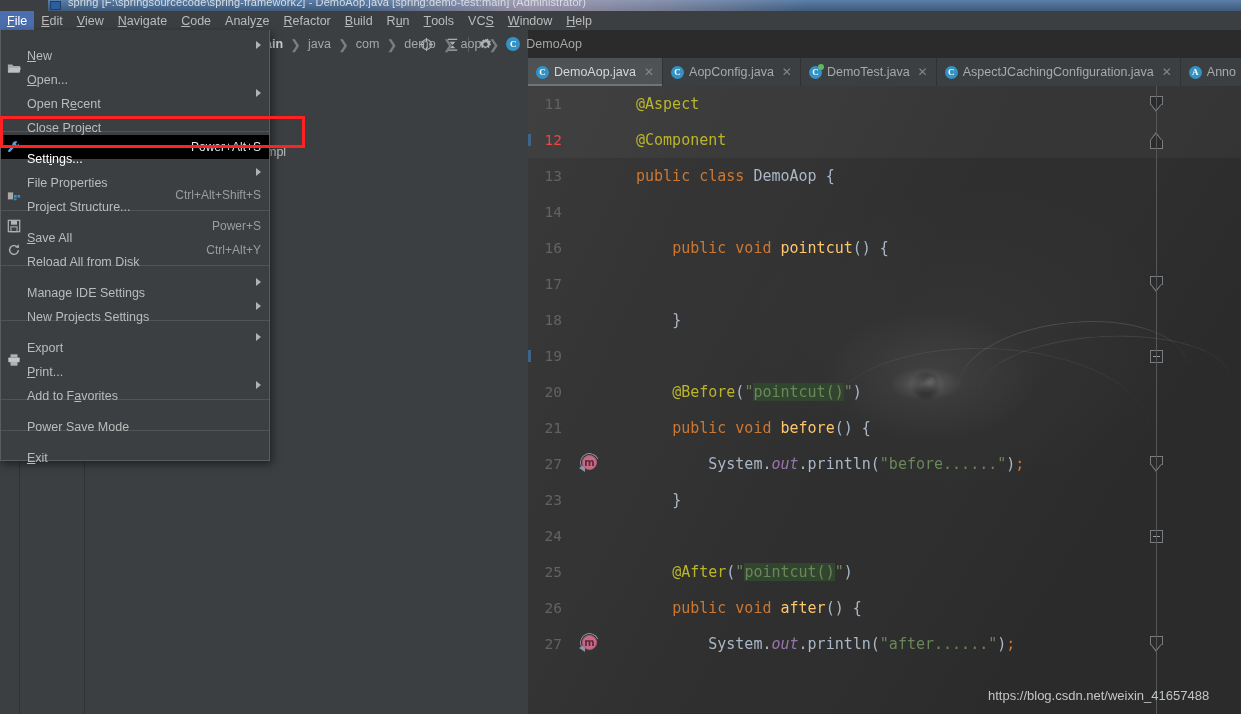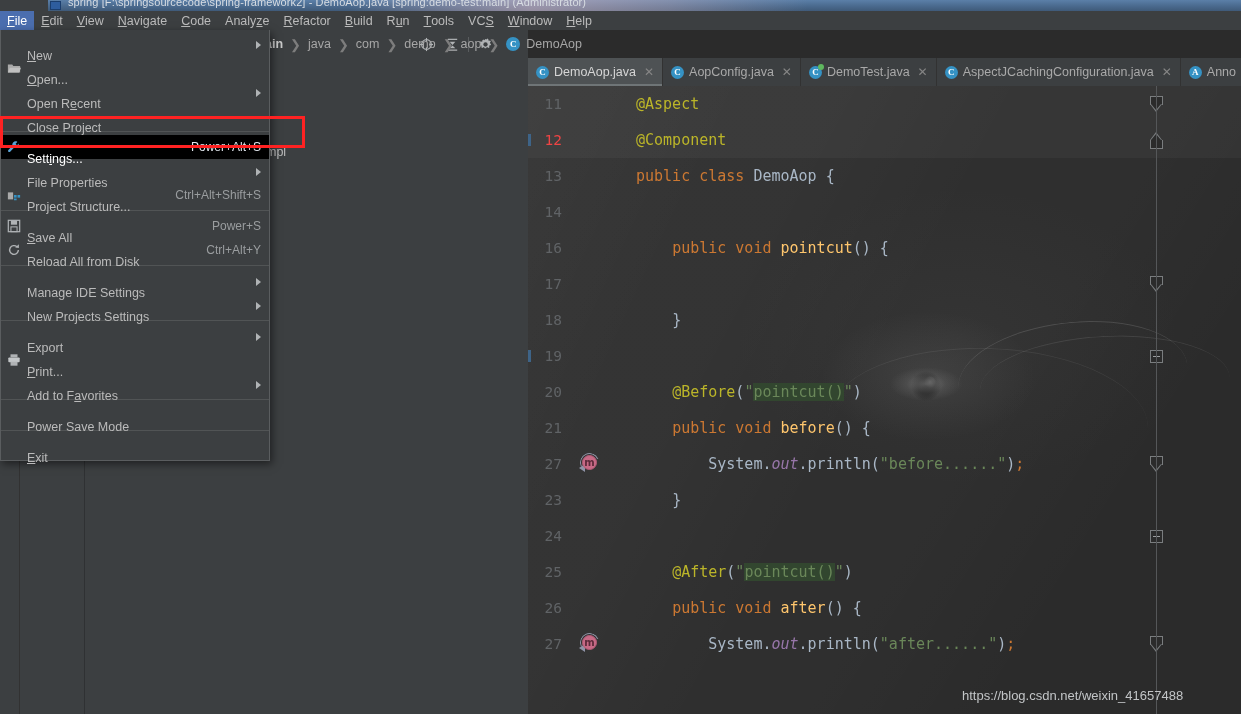--- a/index.html
+++ b/index.html
@@ -224,21 +224,21 @@
   .str{color:#6a8759;}
   .cls{color:#a9b7c6;}
   .mth{color:#ffc66d;}
   .fld{color:#9876aa;font-style:italic;}
   .pnc{color:#a9b7c6;}
   .semi{color:#cc7832;}
   .hl-green{background:#32462f;}
 
   
   .watermark{
-    position:absolute;left:962px;top:688px;font-size:13px;color:#cfd2d4;
+    position:absolute;left:988px;top:688px;font-size:13px;color:#cfd2d4;
     font-family:"Liberation Sans",sans-serif;white-space:nowrap;opacity:.92;
   }
 
   
   .dropdown{
     position:absolute;left:0;top:30px;width:270px;
     background:#3c3f41;border:1px solid #5a5d5f;border-top:none;
     box-shadow:2px 3px 8px rgba(0,0,0,.5);
     padding:2px 0 2px 0;z-index:50;
   }

